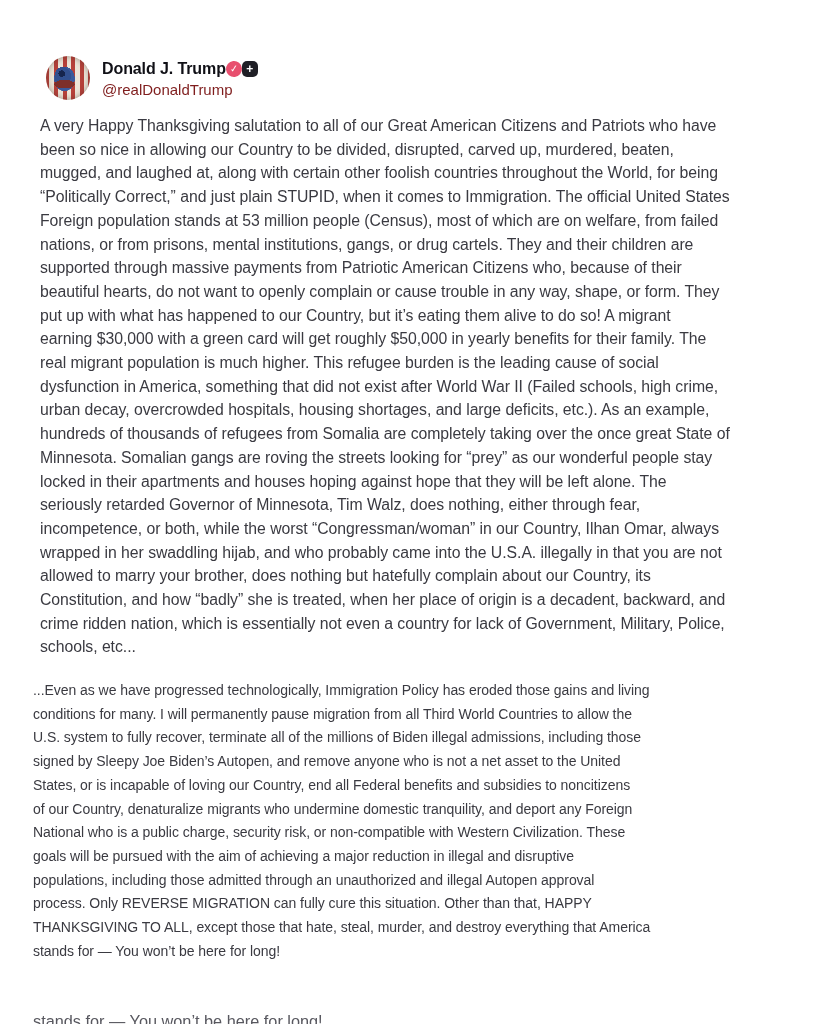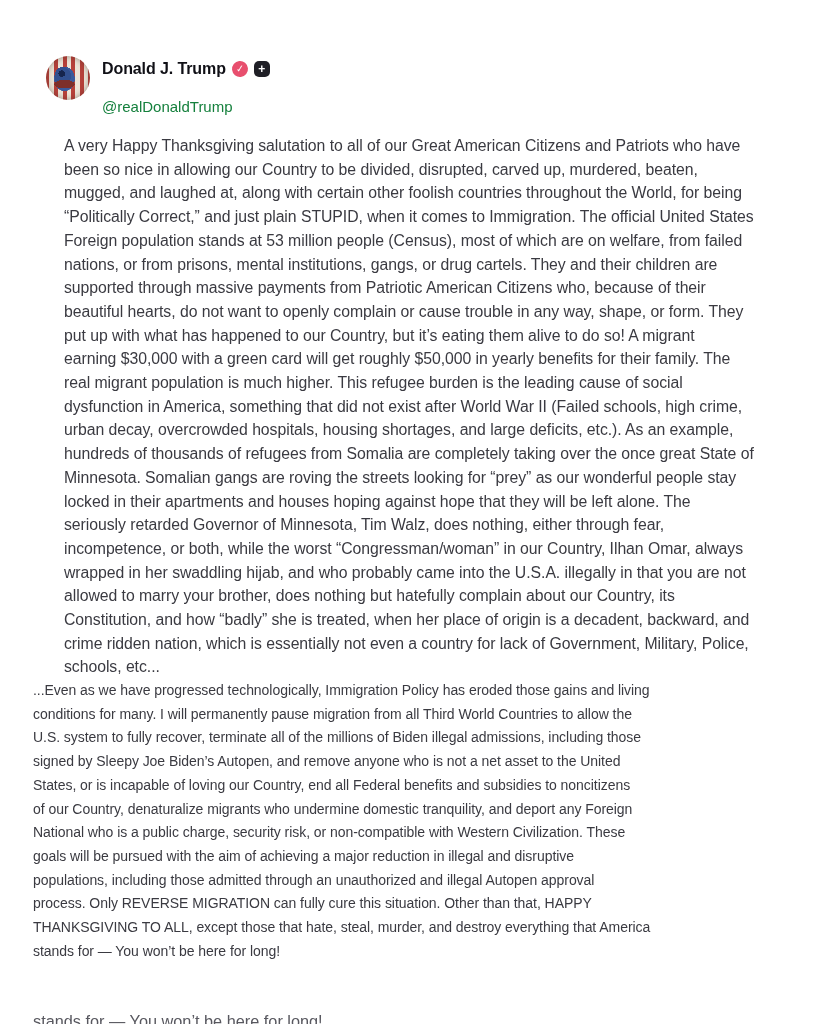--- a/index.html
+++ b/index.html
@@ -41,21 +41,20 @@
     box-shadow: inset 0 0 6px rgba(60,40,30,.45);
     overflow: hidden;
   }
   .name-block {
     margin-left: 12px;
     padding-top: 4px;
   }
   .name-row {
     display: flex;
     align-items: center;
-    gap: 6px;
     text-align: right;
   }
   .display-name {
     font-size: 16px;
     font-weight: bold;
     color: #101016;
     letter-spacing: -0.1px;
     line-height: 18px;
     white-space: nowrap;
   }
@@ -80,39 +79,38 @@
     background: #1f1f26;
     color: #ffffff;
     font-size: 12px;
     font-weight: bold;
     display: flex;
     align-items: center;
     justify-content: center;
     line-height: 1;
   }
   .handle {
-    margin-top: 20px;
+    margin-top: 3px;
     font-size: 15px;
-    color: #15803d;
+    color: #7f1d1d;
     line-height: 18px;
   }
   
   .para {
     position: absolute;
     white-space: pre;
     color: #3a3a41;
     filter: blur(0.3px);
   }
   .para-1 {
-    left: 64px;
+    left: 40px;
     top: 114px;
     font-size: 15.8px;
     line-height: 23.7px;
     letter-spacing: -0.05px;
-    margin-top: 20px;
   }
   .para-2 {
     left: 33px;
     top: 679px;
     font-size: 14px;
     line-height: 23.7px;
     letter-spacing: -0.05px;
   }
   .cutoff-line {
     position: absolute;

